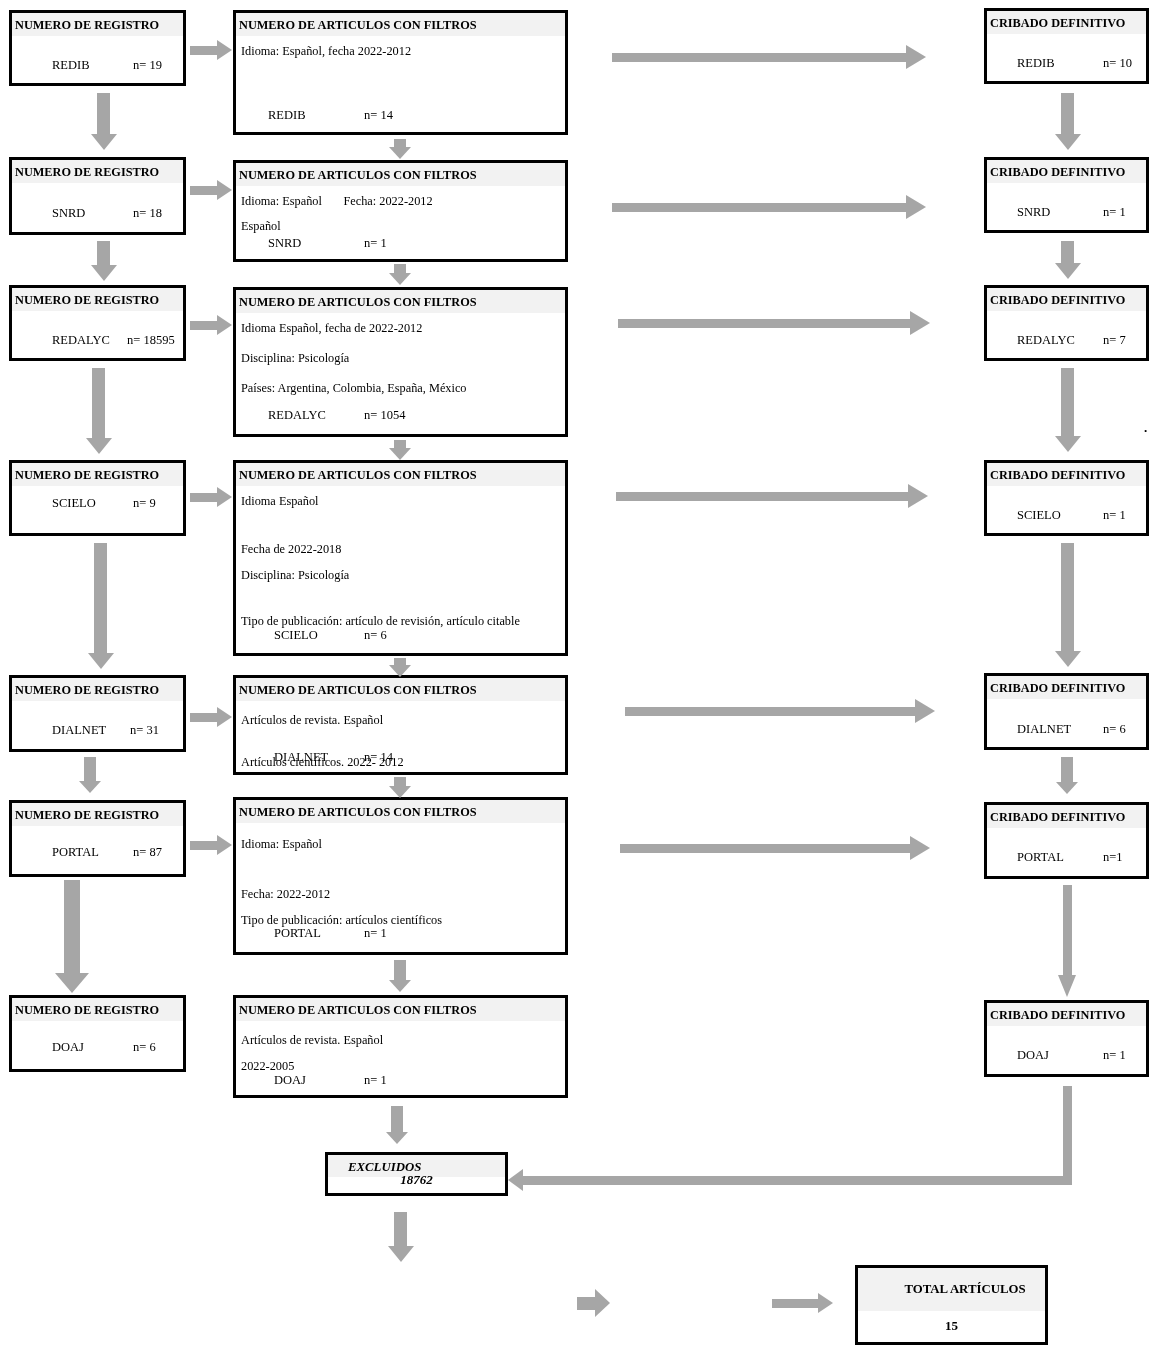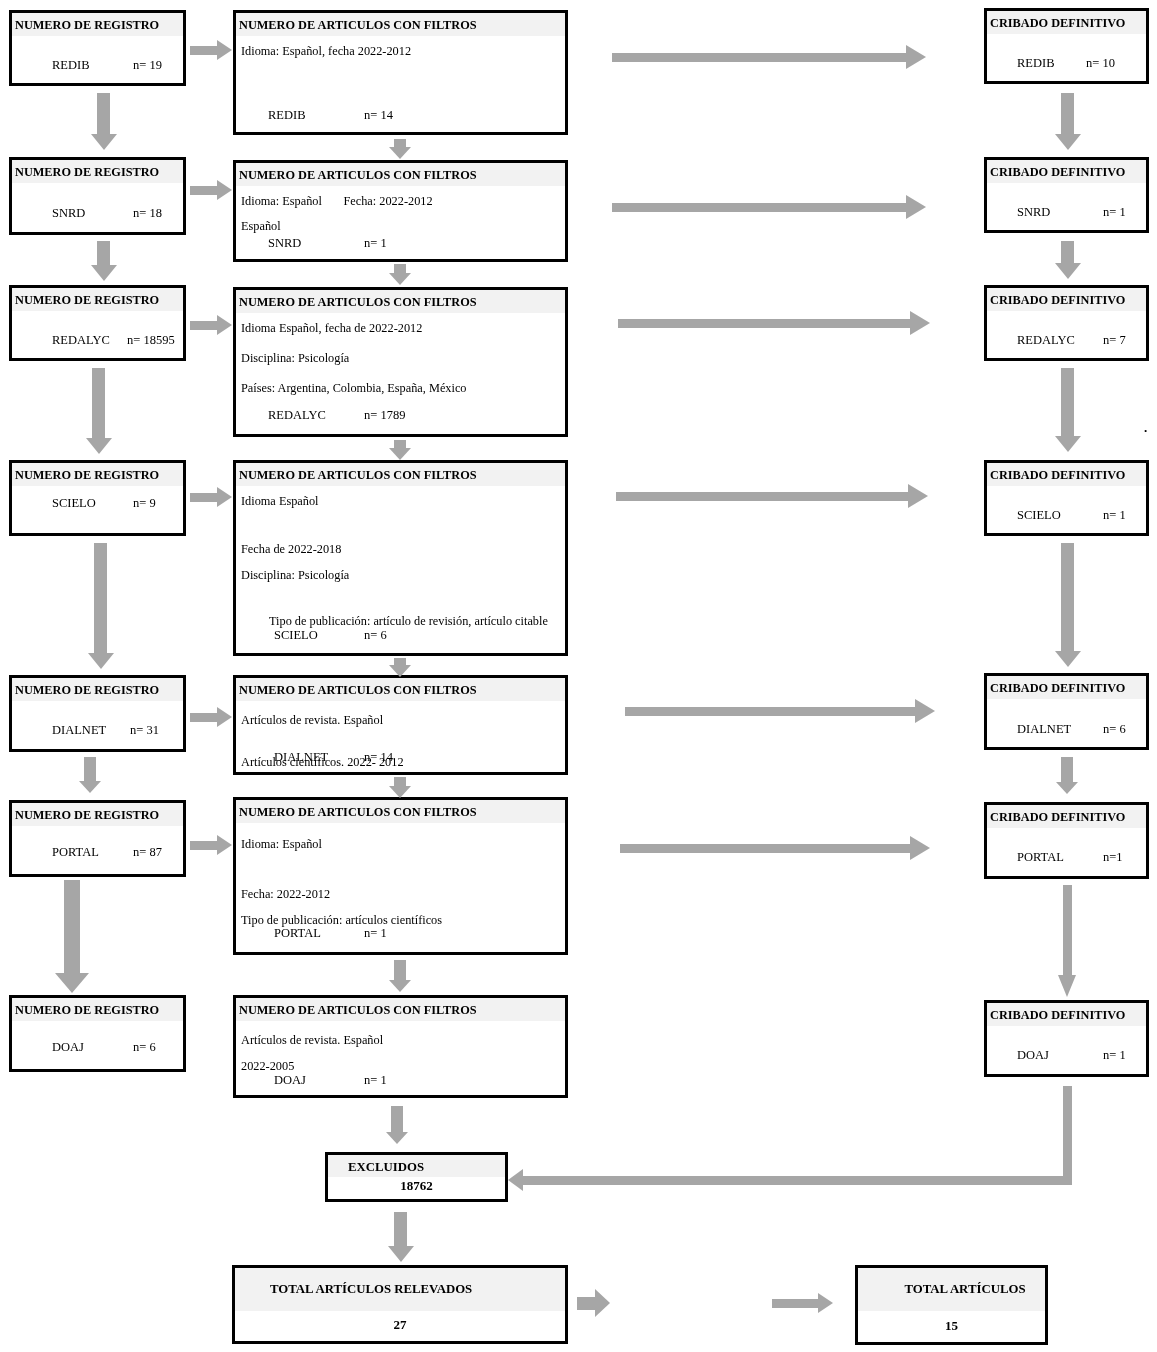--- a/index.html
+++ b/index.html
@@ -44,21 +44,21 @@
     <div class="ln" style="top:32px;">Idioma: Español, fecha 2022-2012</div>
     <div class="ft" style="bottom:7px;">
         <span class="nm" style="left:32px;">REDIB</span>
         <span class="vl" style="left:128px;">n= 14</span>
       </div>
   </div>
   <div class="box" style="left:984px;top:8px;width:165px;height:76px;">
     <div class="hdr">CRIBADO DEFINITIVO</div>
     <div class="ft" style="bottom:8px;">
         <span class="nm" style="left:30px;">REDIB</span>
-        <span class="vl" style="left:99px;">n= 10</span>
+        <span class="vl" style="left:116px;">n= 10</span>
       </div>
   </div>
 
   <div class="box" style="left:9px;top:157px;width:177px;height:78px;">
     <div class="hdr">NUMERO DE REGISTRO</div>
     <div class="ft" style="bottom:9px;">
         <span class="nm" style="left:40px;">SNRD</span>
         <span class="vl" style="left:121px;">n= 18</span>
       </div>
   </div>
@@ -86,21 +86,21 @@
         <span class="vl" style="left:115px;">n= 18595</span>
       </div>
   </div>
   <div class="box" style="left:233px;top:287px;width:335px;height:150px;">
     <div class="hdr">NUMERO DE ARTICULOS CON FILTROS</div>
     <div class="ln" style="top:32px;">Idioma Español, fecha de 2022-2012</div>
     <div class="ln" style="top:62px;">Disciplina: Psicología</div>
     <div class="ln" style="top:92px;">Países: Argentina, Colombia, España, México</div>
     <div class="ft" style="bottom:9px;">
         <span class="nm" style="left:32px;">REDALYC</span>
-        <span class="vl" style="left:128px;">n= 1789</span>
+        <span class="vl" style="left:128px;">n= 1054</span>
       </div>
   </div>
   <div class="box" style="left:984px;top:285px;width:165px;height:76px;">
     <div class="hdr">CRIBADO DEFINITIVO</div>
     <div class="ft" style="bottom:8px;">
         <span class="nm" style="left:30px;">REDALYC</span>
         <span class="vl" style="left:116px;">n= 7</span>
       </div>
   </div>
 
@@ -109,21 +109,21 @@
     <div class="ft" style="bottom:20px;">
         <span class="nm" style="left:40px;">SCIELO</span>
         <span class="vl" style="left:121px;">n= 9</span>
       </div>
   </div>
   <div class="box" style="left:233px;top:460px;width:335px;height:196px;">
     <div class="hdr">NUMERO DE ARTICULOS CON FILTROS</div>
     <div class="ln" style="top:32px;">Idioma Español</div>
     <div class="ln" style="top:80px;">Fecha de 2022-2018</div>
     <div class="ln" style="top:106px;">Disciplina: Psicología</div>
-    <div class="ln" style="top:152px;margin-left:28px;">Tipo de publicación: artículo de revisión, artículo citable</div>
+    <div class="ln" style="top:152px;">Tipo de publicación: artículo de revisión, artículo citable</div>
     <div class="ft" style="bottom:8px;">
         <span class="nm" style="left:38px;">SCIELO</span>
         <span class="vl" style="left:128px;">n= 6</span>
       </div>
   </div>
   <div class="box" style="left:984px;top:460px;width:165px;height:76px;">
     <div class="hdr">CRIBADO DEFINITIVO</div>
     <div class="ft" style="bottom:8px;">
         <span class="nm" style="left:30px;">SCIELO</span>
         <span class="vl" style="left:116px;">n= 1</span>
@@ -196,30 +196,25 @@
       </div>
   </div>
   <div class="box" style="left:984px;top:1000px;width:165px;height:77px;">
     <div class="hdr">CRIBADO DEFINITIVO</div>
     <div class="ft" style="bottom:9px;">
         <span class="nm" style="left:30px;">DOAJ</span>
         <span class="vl" style="left:116px;">n= 1</span>
       </div>
   </div>
 
-  <div class="box big" style="left:325px;top:1152px;width:183px;height:50px;">
+  <div class="box big" style="left:325px;top:1152px;width:183px;height:44px;font-style:italic;">
     <div class="hdr" style="height:22px;box-sizing:border-box;padding-left:20px;">EXCLUIDOS</div>
     <div class="bigval" style="bottom:5px;">18762</div>
   </div>
 
-  <div class="box big" style="left:232px;top:1265px;width:336px;height:79px;">
-    <div style="position:absolute;left:0;top:0;right:0;height:43px;background:#f2f2f2;"></div>
-    <div class="biglbl" style="left:35px;top:14px;">TOTAL ARTÍCULOS RELEVADOS</div>
-    <div class="bigval">27</div>
-  </div>
   <div class="box big" style="left:855px;top:1265px;width:193px;height:80px;">
     <div style="position:absolute;left:0;top:0;right:0;height:43px;background:#f2f2f2;"></div>
     <div class="biglbl" style="left:0;right:0;top:14px;text-align:center;padding-left:27px;">TOTAL ARTÍCULOS</div>
     <div class="bigval">15</div>
   </div>
 
   <div>
       <div class="shv" style="left:97px;top:93px;width:13px;height:41px;"></div>
       <div class="hd hd-down" style="left:91px;top:134px;"></div>
     </div>

